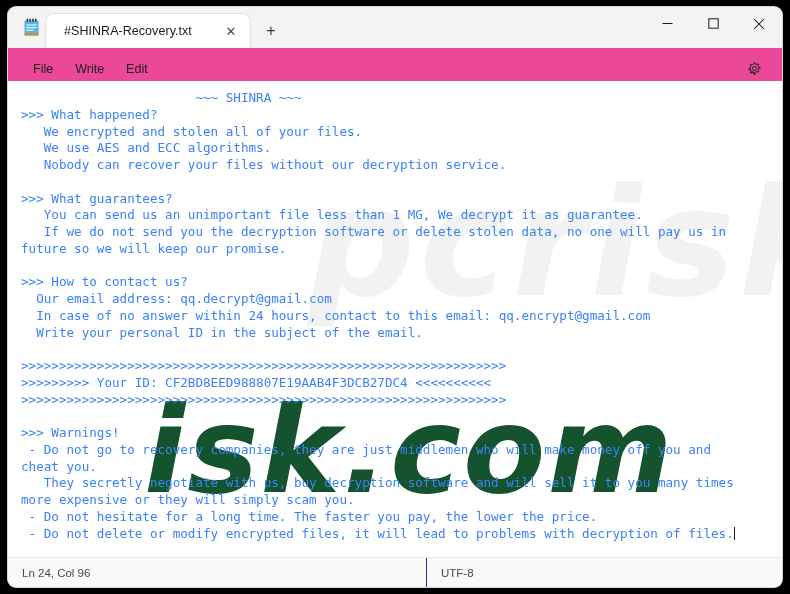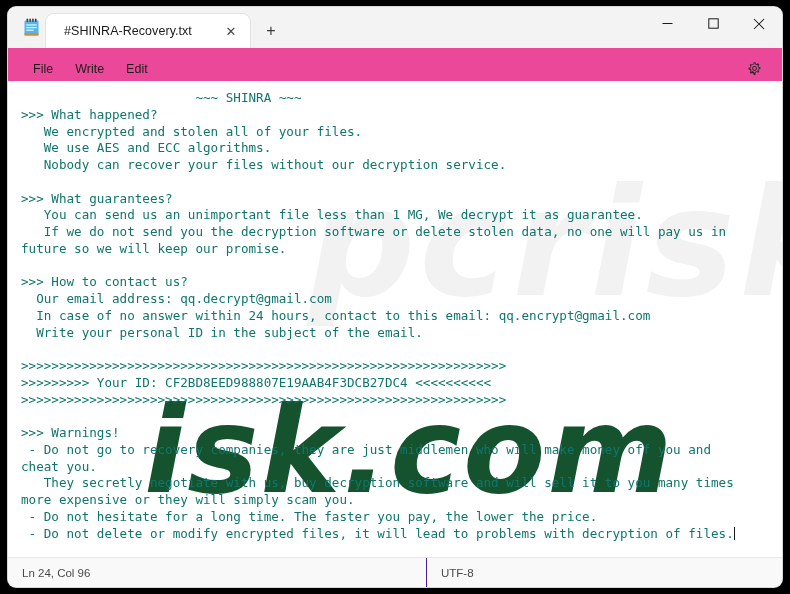--- a/index.html
+++ b/index.html
@@ -204,21 +204,21 @@
     color: #14532d;
   }
 
   .editor {
     position: relative;
     z-index: 1;
     padding: 9px 0 0 13px;
     font-family: "DejaVu Sans Mono", "Liberation Mono", monospace;
     font-size: 12.6px;
     line-height: 16.75px;
-    color: #0f766e;
+    color: #3b82f6;
     white-space: pre;
     letter-spacing: 0px;
   }
 
   .editor .ln { height: 16.75px; }
 
   .caret {
     display: inline-block;
     width: 1px;
     height: 13px;

